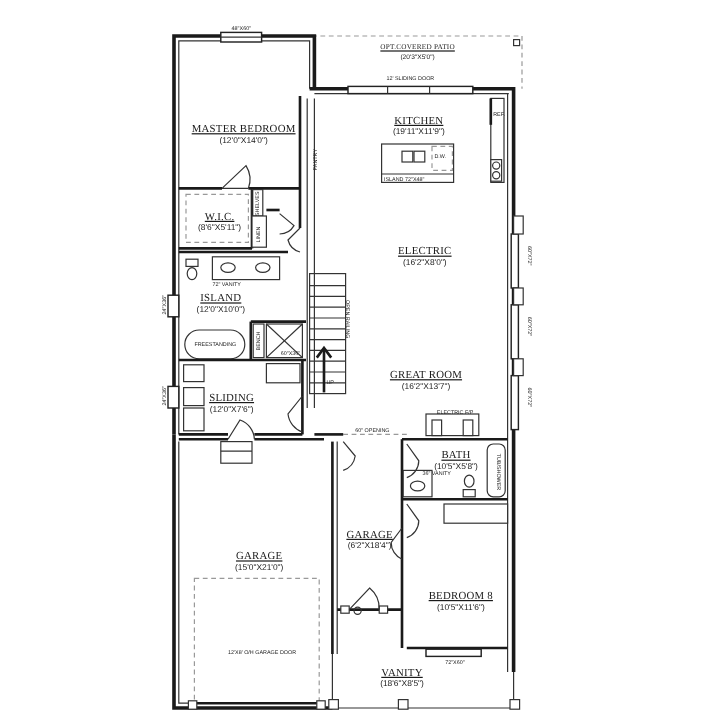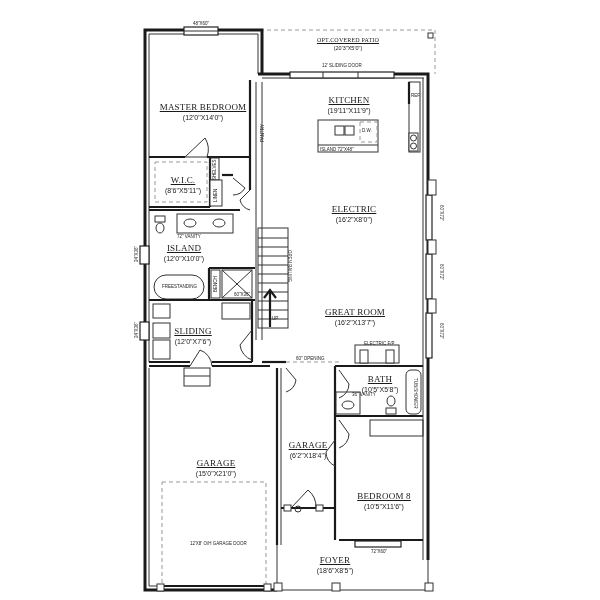--- a/index.html
+++ b/index.html
@@ -240,21 +240,21 @@
 </div>
 <div class="lbl" style="left:216px;top:458px;">
   <div class="room-name">GARAGE</div>
   <div class="room-dim">(15'0"X21'0")</div>
 </div>
 <div class="lbl" style="left:384px;top:491px;">
   <div class="room-name">BEDROOM 8</div>
   <div class="room-dim">(10'5"X11'6")</div>
 </div>
 <div class="lbl" style="left:335px;top:555px;">
-  <div class="room-name">FOYER</div>
+  <div class="room-name">VANITY</div>
   <div class="room-dim">(18'6"X8'5")</div>
 </div>
 
 <div class="note" style="left:193px;top:21px;">48"X60"</div>
 <div class="note" style="left:322px;top:63px;">12' SLIDING DOOR</div>
 <div class="vnote" style="left:260px;top:142px;transform:rotate(-90deg);">PANTRY</div>
 <div class="note" style="left:411px;top:93px;">REF.</div>
 <div class="note" style="left:362px;top:128px;">D.W.</div>
 <div class="note" style="left:320px;top:147px;">ISLAND 72"X48"</div>
 <div class="vnote" style="left:212px;top:180px;transform:rotate(-90deg);">SHELVES</div>

